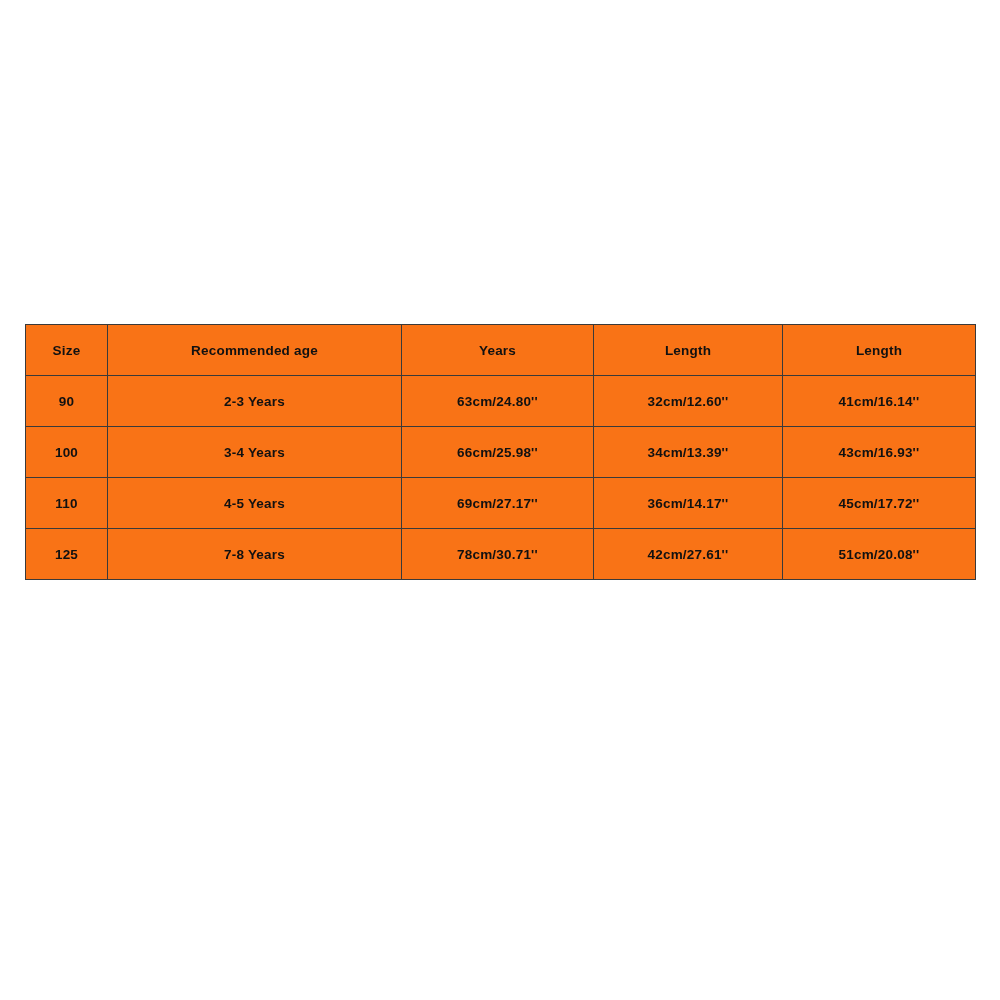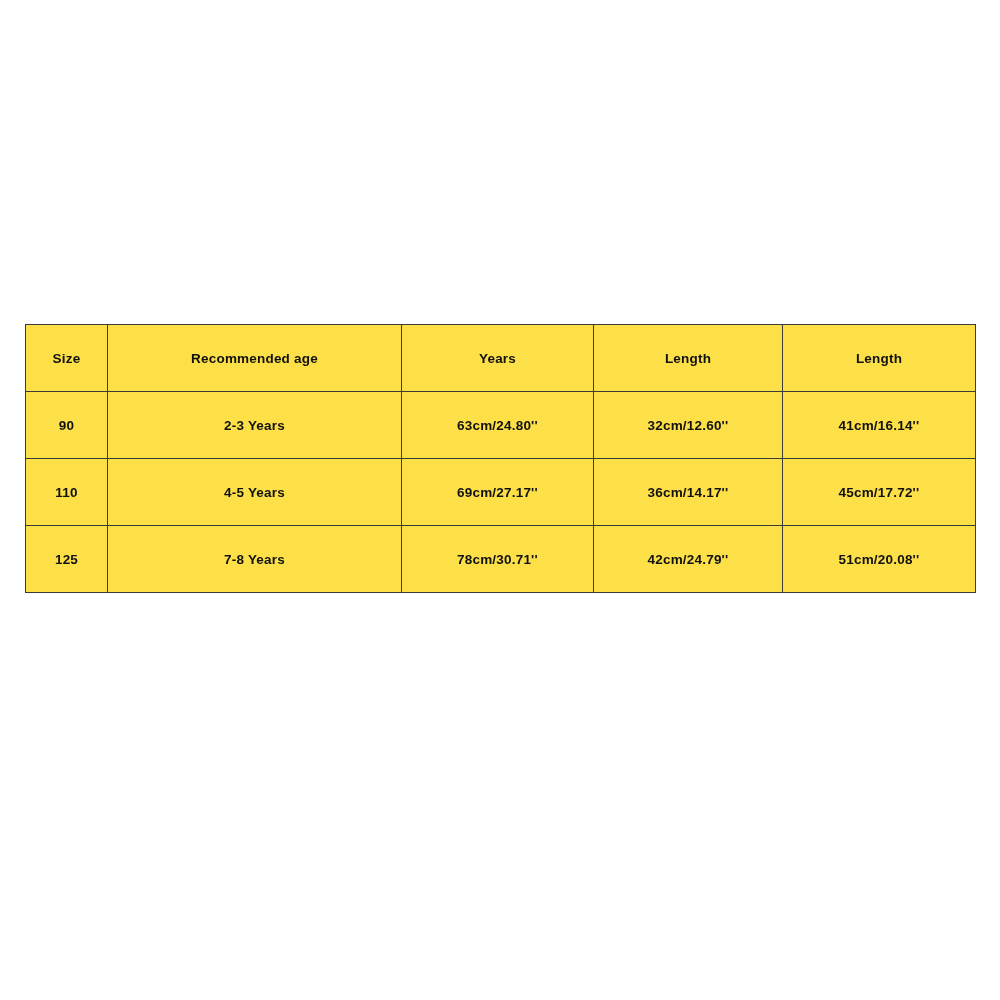--- a/index.html
+++ b/index.html
@@ -23,28 +23,28 @@
   }
   table.size-chart {
     border-collapse: collapse;
     width: 950px;
     table-layout: fixed;
   }
   table.size-chart th,
   table.size-chart td {
     border: 1px solid #3a3a3a;
     height: 50px;
-    padding: 8px 4px;
+    padding: 0 4px;
     text-align: center;
     vertical-align: middle;
     font-size: 13.5px;
     font-weight: bold;
     letter-spacing: 0.2px;
     color: #111111;
-    background: #fde047;
+    background: #f97316;
   }
   table.size-chart th {
     font-size: 13.5px;
   }
   col.c-size { width: 82px; }
   col.c-age { width: 294px; }
   col.c-bust { width: 192px; }
   col.c-sleeve { width: 189px; }
   col.c-length { width: 193px; }
 </style>
@@ -71,28 +71,35 @@
     </thead>
     <tbody>
       <tr>
         <td>90</td>
         <td>2-3 Years</td>
         <td>63cm/24.80''</td>
         <td>32cm/12.60''</td>
         <td>41cm/16.14''</td>
       </tr>
       <tr>
+        <td>100</td>
+        <td>3-4 Years</td>
+        <td>66cm/25.98''</td>
+        <td>34cm/13.39''</td>
+        <td>43cm/16.93''</td>
+      </tr>
+      <tr>
         <td>110</td>
         <td>4-5 Years</td>
         <td>69cm/27.17''</td>
         <td>36cm/14.17''</td>
         <td>45cm/17.72''</td>
       </tr>
       <tr>
         <td>125</td>
         <td>7-8 Years</td>
         <td>78cm/30.71''</td>
-        <td>42cm/24.79''</td>
+        <td>42cm/27.61''</td>
         <td>51cm/20.08''</td>
       </tr>
     </tbody>
   </table>
 </div>
 
 </body></html>

